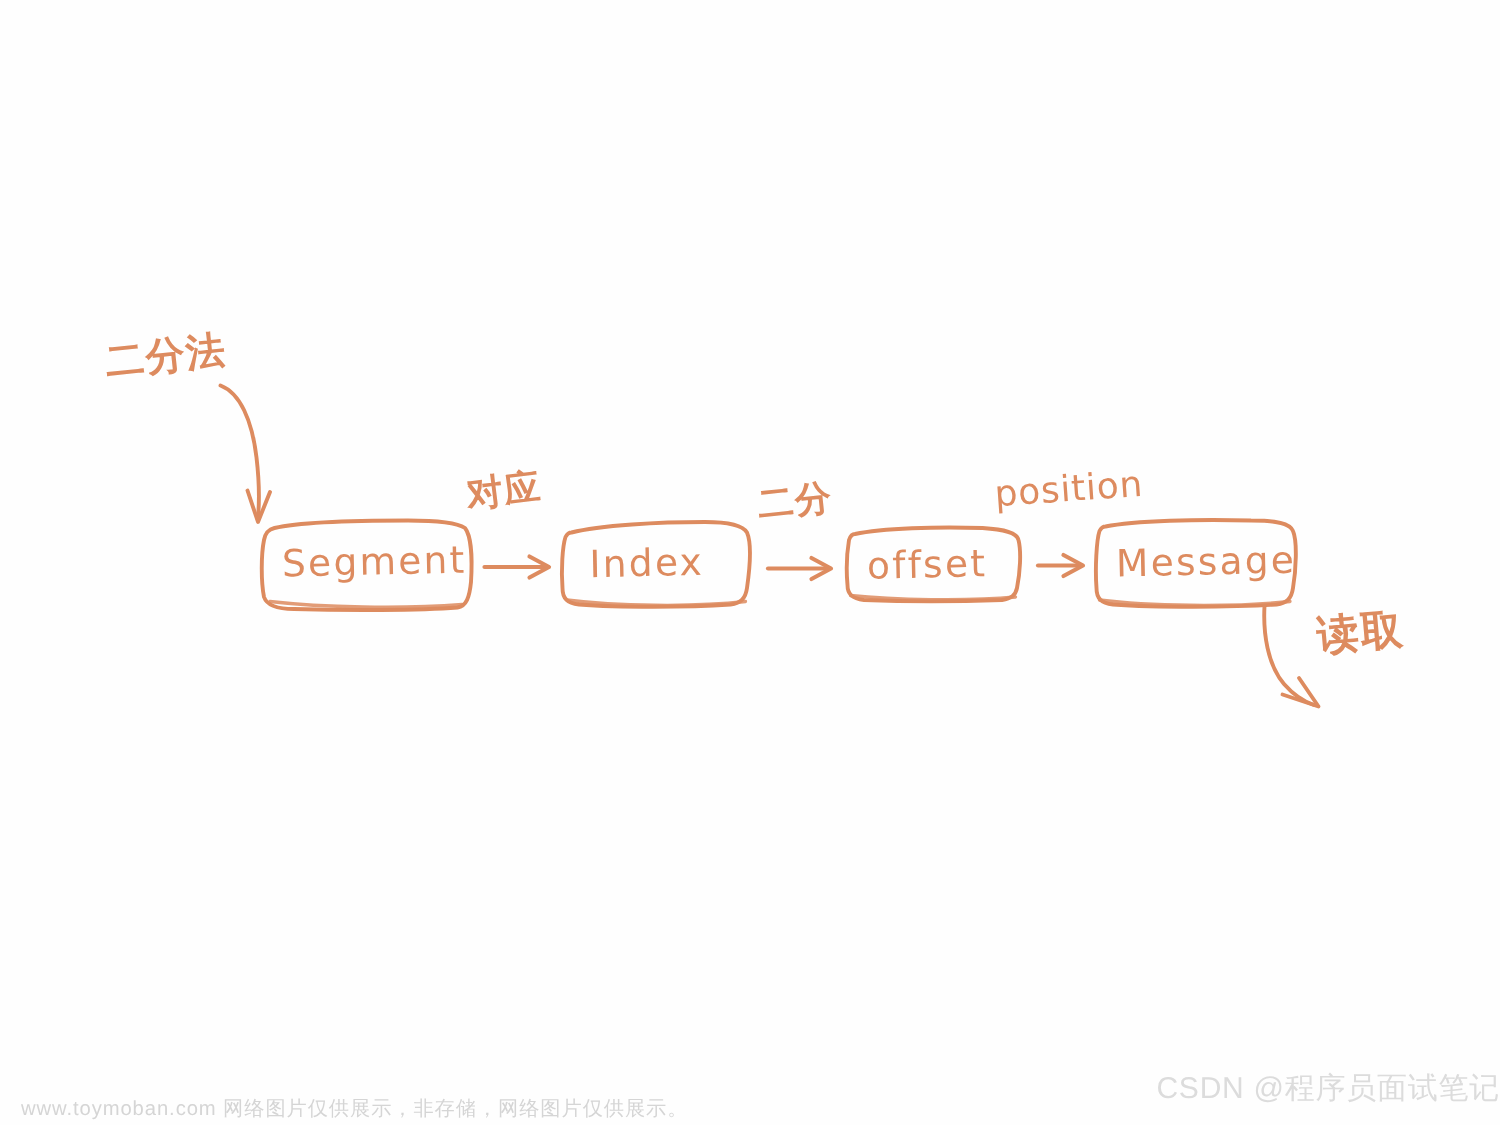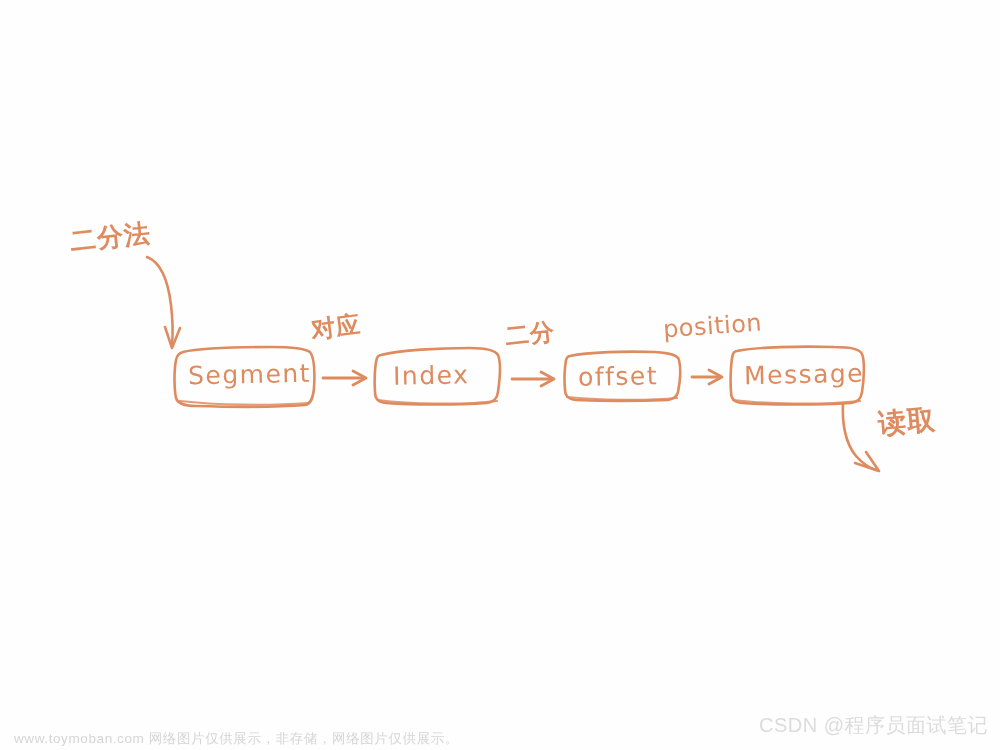--- a/index.html
+++ b/index.html
@@ -53,21 +53,21 @@
     color: #d5d5d5;
     user-select: none;
   }
   #watermark-left {
     left: 14px;
     top: 730px;
     font-size: 13.5px;
     letter-spacing: 0.6px;
   }
   #watermark-right {
-    right: 12px;
+    right: 0;
     top: 712px;
     font-size: 20px;
     color: #dcdcdc;
     letter-spacing: 0.5px;
     margin-left: 16px;
   }
 </style>
 </head>
 <body>
 

